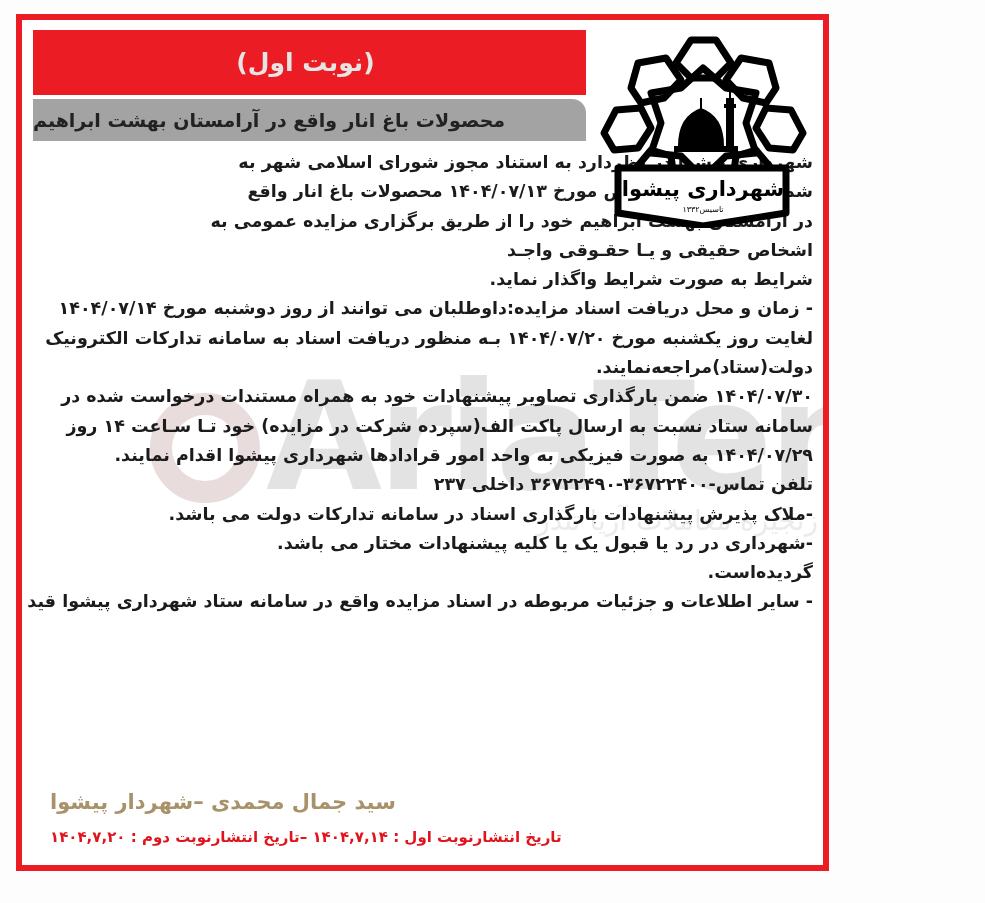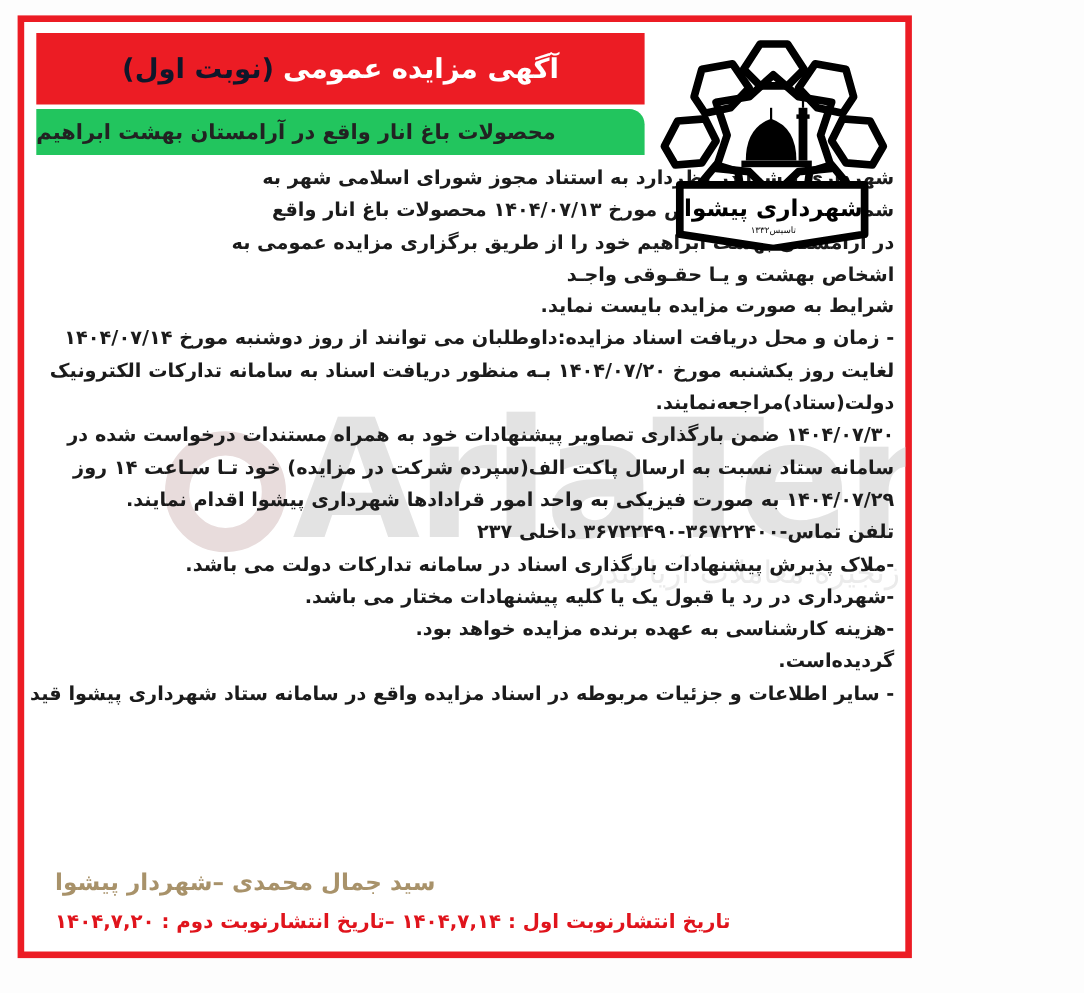--- a/index.html
+++ b/index.html
@@ -51,26 +51,26 @@
       left: 11px; top: 10px;
       width: 553px; height: 65px;
       background: #ec1c24;
       color: #ffffff;
       font-weight: bold;
       font-size: 25px;
       display: flex; align-items: center; justify-content: center;
       direction: rtl;
       z-index: 2;
     }
-    .title-bar .highlight { color: #0f172a; margin-right: 8px; }
+    .title-bar .highlight { color: #e5e5e5; margin-right: 8px; }
     .subtitle-bar {
       position: absolute;
       left: 11px; top: 79px;
       width: 553px; height: 42px;
-      background: #22c55e;
+      background: #a3a3a3;
       color: #222;
       font-weight: bold;
       font-size: 19px;
       display: flex; align-items: center; justify-content: flex-end;
       padding-right: 12px;
       direction: rtl;
       border-top-right-radius: 14px;
       z-index: 2;
     }
     .logo {
@@ -98,38 +98,37 @@
       font-weight: bold;
       font-size: 21px;
       color: #a8926a;
       direction: rtl;
       z-index: 2;
     }
     .pub-dates {
       position: absolute;
       left: 28px; top: 808px;
       font-weight: bold;
-      font-size: 18px;
+      font-size: 15px;
       color: #e0141c;
       direction: rtl;
       z-index: 2;
     }
   </style>
 </head>
 <body>
 
 <div class="frame">
 
   <div class="watermark">
     <span class="wm-icon"></span><span>AriaTender</span>
   </div>
   <div class="watermark-sub">زنجیره معاملات آریا تندر</div>
 
   <div class="title-bar">
-    <span>آگهی مزایده عمومی</span>
     <span class="highlight">(نوبت اول)</span>
   </div>
 
   <div class="subtitle-bar">محصولات  باغ انار واقع در آرامستان بهشت ابراهیم</div>
 
   <div class="logo">
     <svg width="215" height="200" viewBox="0 0 215 200">
       <g fill="none" stroke="#000" stroke-width="7" stroke-linejoin="round">
 
         <path d="M80 35 L95 12 L120 12 L135 35 L120 50 L95 50 Z"></path>
@@ -157,36 +156,35 @@
       <text x="107" y="184" text-anchor="middle" font-family="DejaVu Sans, sans-serif" font-size="8" fill="#000">تاسیس۱۳۳۲</text>
     </svg>
   </div>
 
   <div class="body-text">
     <div class="narrow">
       <span class="line">شهرداری پیشوا در نظردارد به استناد مجوز شورای اسلامی شهر به</span>
       <span class="line">شماره /۱۴۰۴/۲۹۵ ش ص مورخ ۱۴۰۴/۰۷/۱۳ محصولات  باغ انار واقع</span>
       <span class="line">در آرامستان بهشت ابراهیم خود را از طریق برگزاری مزایده عمومی به</span>
     </div>
-    <span class="line">اشخاص بهشت و یـا حقـوقی واجـد</span>
-    <span class="line">شرایط به صورت مزایده بایست نماید.</span>
+    <span class="line">اشخاص حقیقی و یـا حقـوقی واجـد</span>
+    <span class="line">شرایط به صورت شرایط واگذار نماید.</span>
 
     <span class="line">- زمان و محل دریافت اسناد مزایده:داوطلبان می توانند از روز دوشنبه مورخ ۱۴۰۴/۰۷/۱۴</span>
     <span class="line">لغایت روز یکشنبه مورخ ۱۴۰۴/۰۷/۲۰ بـه  منظور دریافت اسناد به سامانه تدارکات الکترونیک</span>
     <span class="line">دولت(ستاد)مراجعه‌نمایند.</span>
 
     <span class="line">۱۴۰۴/۰۷/۳۰ ضمن بارگذاری تصاویر پیشنهادات خود به همراه مستندات درخواست شده در</span>
     <span class="line">سامانه ستاد نسبت به ارسال پاکت الف(سپرده شرکت در مزایده) خود تـا سـاعت ۱۴ روز</span>
     <span class="line">۱۴۰۴/۰۷/۲۹ به صورت فیزیکی به واحد امور قرادادها شهرداری پیشوا اقدام نمایند.</span>
 
     <span class="line">تلفن تماس-۳۶۷۲۲۴۰۰-۳۶۷۲۲۴۹۰ داخلی ۲۳۷</span>
 
     <span class="line">-ملاک پذیرش پیشنهادات بارگذاری اسناد در سامانه تدارکات دولت می باشد.</span>
     <span class="line">-شهرداری در رد یا قبول یک یا کلیه پیشنهادات مختار می باشد.</span>
-    <span class="line">-هزینه کارشناسی به عهده برنده مزایده خواهد بود.</span>
 
     <span class="line">گردیده‌است.</span>
     <span class="line">- سایر اطلاعات و جزئیات مربوطه در اسناد مزایده واقع در سامانه ستاد شهرداری پیشوا قید</span>
   </div>
 
   <div class="signature">سید جمال محمدی –شهردار پیشوا</div>
   <div class="pub-dates">تاریخ انتشارنوبت اول : ۱۴۰۴,۷,۱۴ –تاریخ انتشارنوبت دوم : ۱۴۰۴,۷,۲۰</div>
 
 </div>
 

